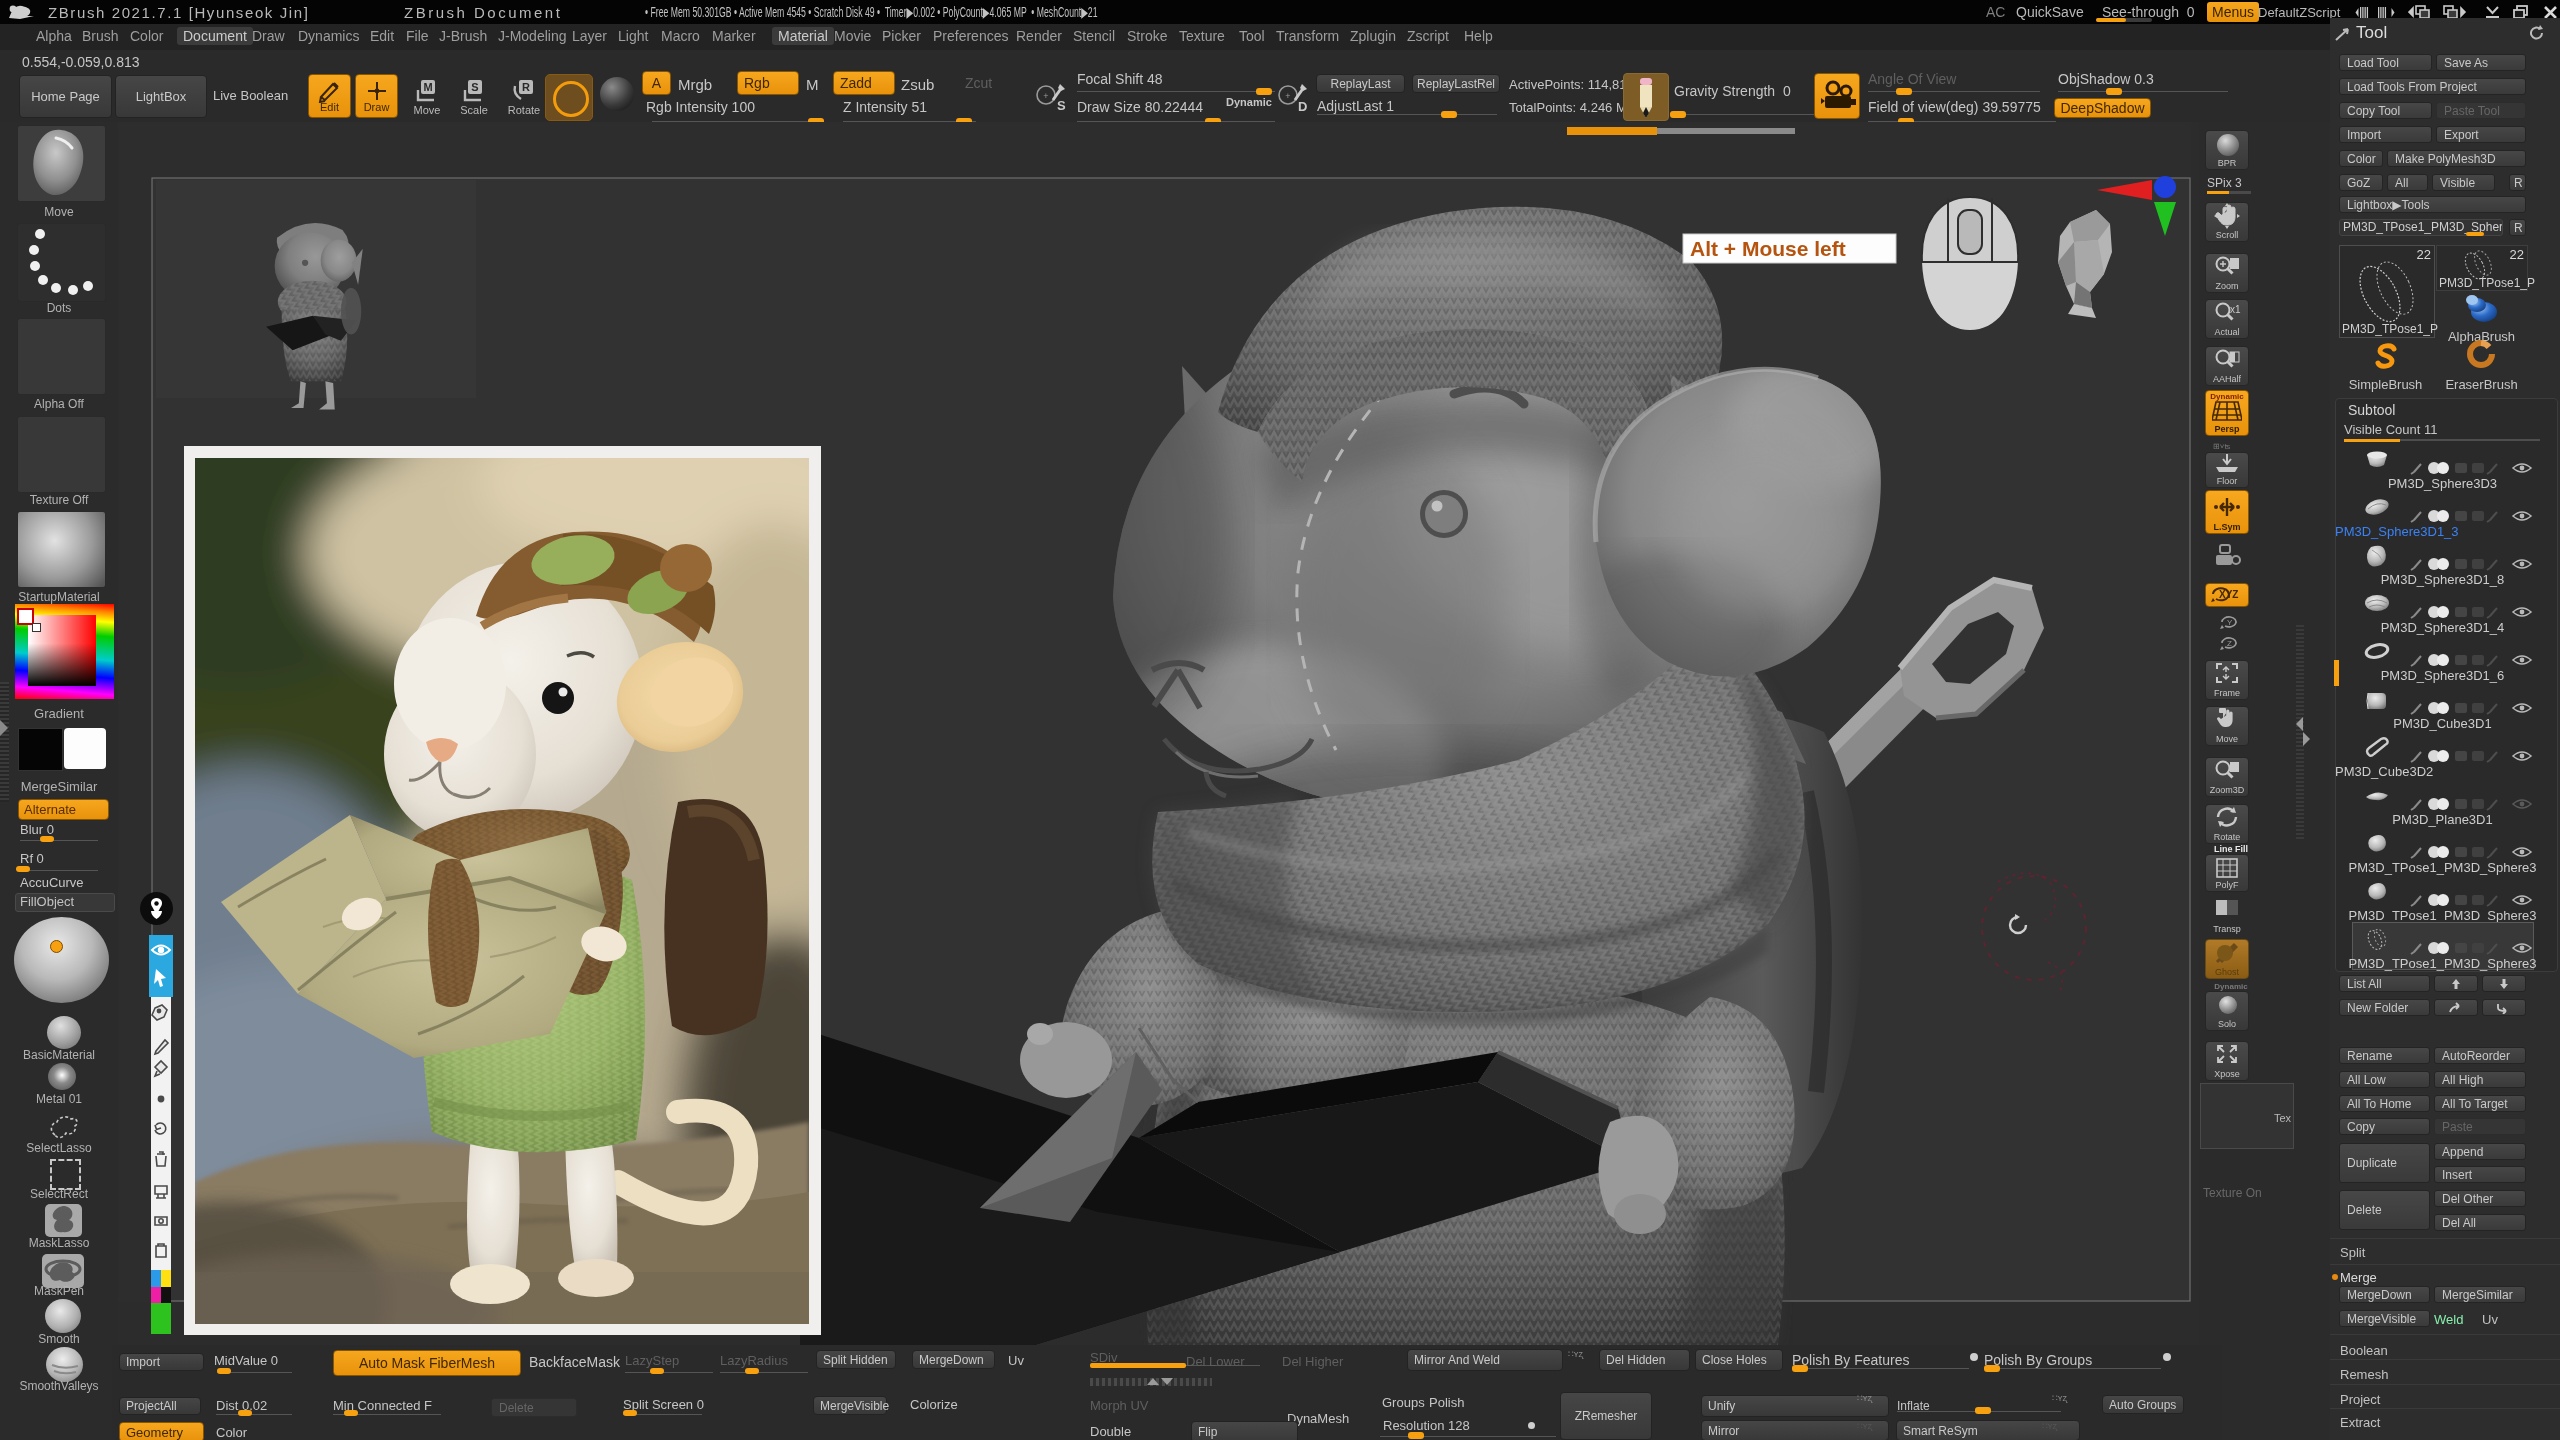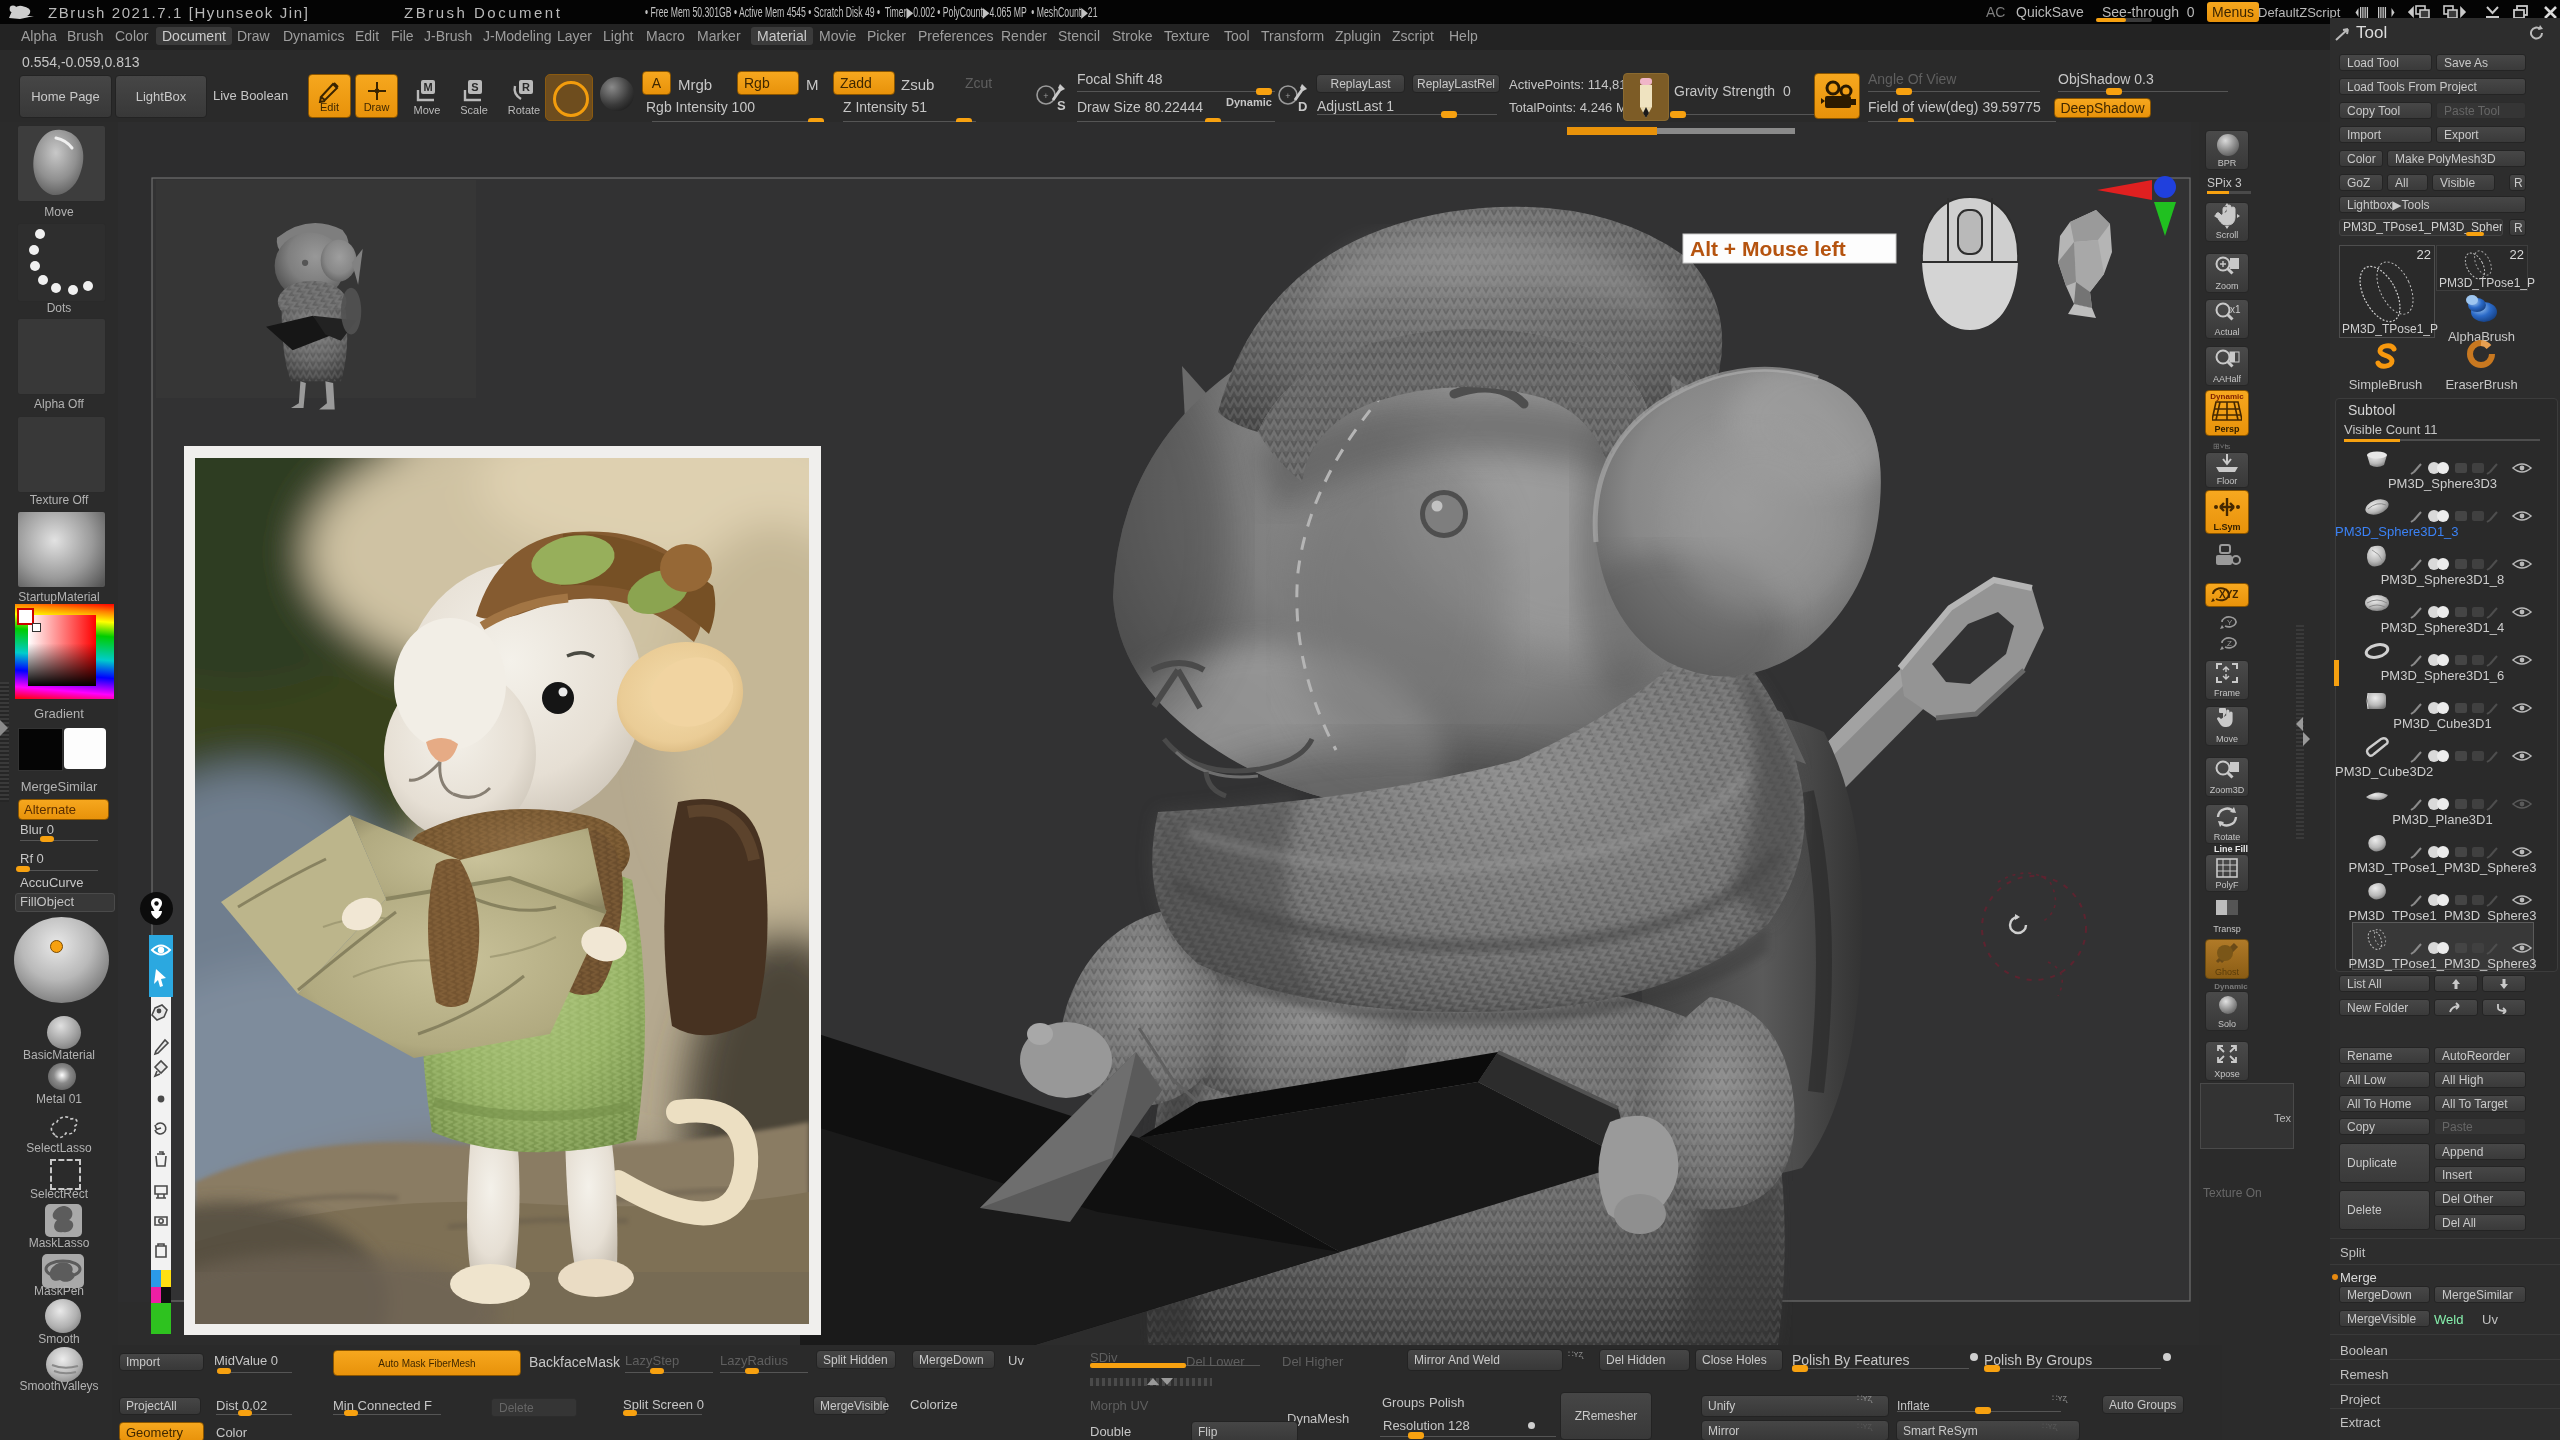--- a/index.html
+++ b/index.html
@@ -2,21 +2,21 @@
 <html><head><meta charset="utf-8">
 <style>
   html,body{margin:0;padding:0;width:2560px;height:1440px;overflow:hidden;background:#2b2b2b;font-family:"Liberation Sans",sans-serif;}
   .abs{position:absolute;}
   #stage{position:relative;width:2560px;height:1440px;background:#2b2b2b;}
   
   #titlebar{left:0;top:0;width:2560px;height:24px;background:#040404;color:#b9b9b9;font-size:14px;}
   #titlebar span{position:absolute;top:4px;white-space:nowrap;}
   
   #menubar{left:0;top:24px;width:2560px;height:26px;background:#232323;color:#9e9e9e;font-size:14px;}
-  #menubar span{position:absolute;top:4px;}
+  #menubar span{position:absolute;top:4px;margin-left:15px;}
   .mhl{background:#3b3b3b;color:#cbcbcb;padding:1px 6px;margin:-1px -6px;border-radius:3px;}
   
   #toolrow{left:0;top:50px;width:2560px;height:78px;background:#2a2a2a;color:#c6c6c6;font-size:13px;}
   .btn{position:absolute;background:linear-gradient(#464646,#383838);border:1px solid #232323;border-radius:4px;color:#c9c9c9;font-size:12px;display:flex;align-items:center;justify-content:center;box-sizing:border-box;white-space:nowrap;}
   .obtn{position:absolute;background:linear-gradient(#f6a71e,#e8920a);border:1px solid #8a5500;border-radius:4px;color:#402800;font-size:12px;display:flex;align-items:center;justify-content:center;box-sizing:border-box;white-space:nowrap;}
   .lbl{position:absolute;color:#c6c6c6;white-space:nowrap;}
   .dlbl{position:absolute;color:#5f5f5f;white-space:nowrap;}
   .track{position:absolute;height:1px;background:#555;}
   .nub{position:absolute;width:16px;height:7px;background:#f7a110;border-radius:3px;}
   
@@ -1114,21 +1114,21 @@
   <div class="abs" style="left:10px;top:1374px;font-size:13px;color:#c2c2c2">Project</div>
   <div class="abs" style="left:0px;top:1390px;width:230px;height:1px;background:#3a3a3a"></div>
   <div class="abs" style="left:10px;top:1397px;font-size:13px;color:#c2c2c2">Extract</div>
 </div>
 
 <div class="abs" id="bottombar">
   <div class="btn" style="left:7px;top:8px;width:85px;height:18px;justify-content:flex-start;padding-left:6px">Import</div>
   <span class="lbl" style="left:102px;top:8px;font-size:13px">MidValue 0</span>
   <div class="track" style="left:105px;top:27px;width:75px"></div>
       <div class="nub" style="left:105px;top:23px;width:14px;height:6px"></div>
-  <div class="obtn" style="left:221px;top:5px;width:188px;height:26px;font-size:10px">Auto Mask FiberMesh</div>
+  <div class="obtn" style="left:221px;top:5px;width:188px;height:26px;font-size:14px">Auto Mask FiberMesh</div>
   <span class="lbl" style="left:417px;top:9px;font-size:14px">BackfaceMask</span>
   <span class="dlbl" style="left:513px;top:8px;font-size:13px">LazyStep</span>
   <div class="track" style="left:513px;top:27px;width:88px"></div>
       <div class="nub" style="left:538px;top:23px;width:14px;height:6px"></div>
   <span class="dlbl" style="left:608px;top:8px;font-size:13px">LazyRadius</span>
   <div class="track" style="left:608px;top:27px;width:88px"></div>
       <div class="nub" style="left:633px;top:23px;width:14px;height:6px"></div>
   <div class="btn" style="left:704px;top:5px;width:80px;height:19px;justify-content:flex-start;padding-left:6px">Split Hidden</div>
   <div class="btn" style="left:800px;top:5px;width:83px;height:19px;justify-content:flex-start;padding-left:6px">MergeDown</div>
   <span class="lbl" style="left:896px;top:8px;font-size:13px">Uv</span>

